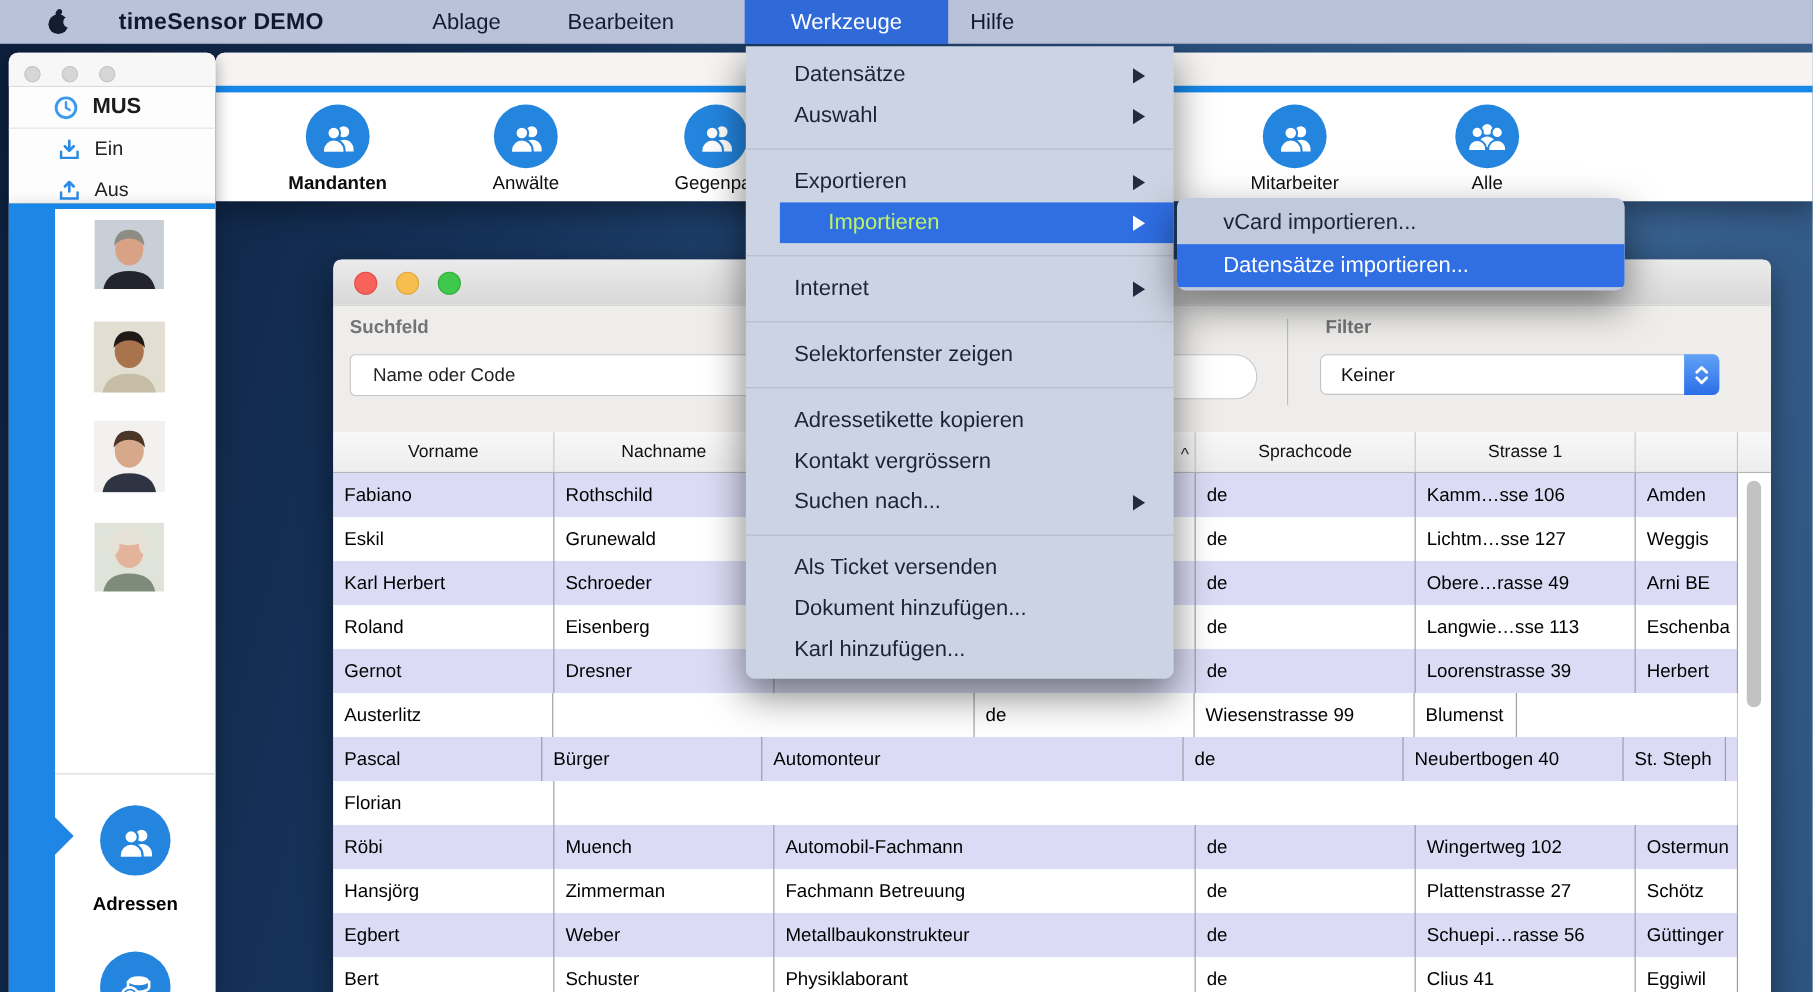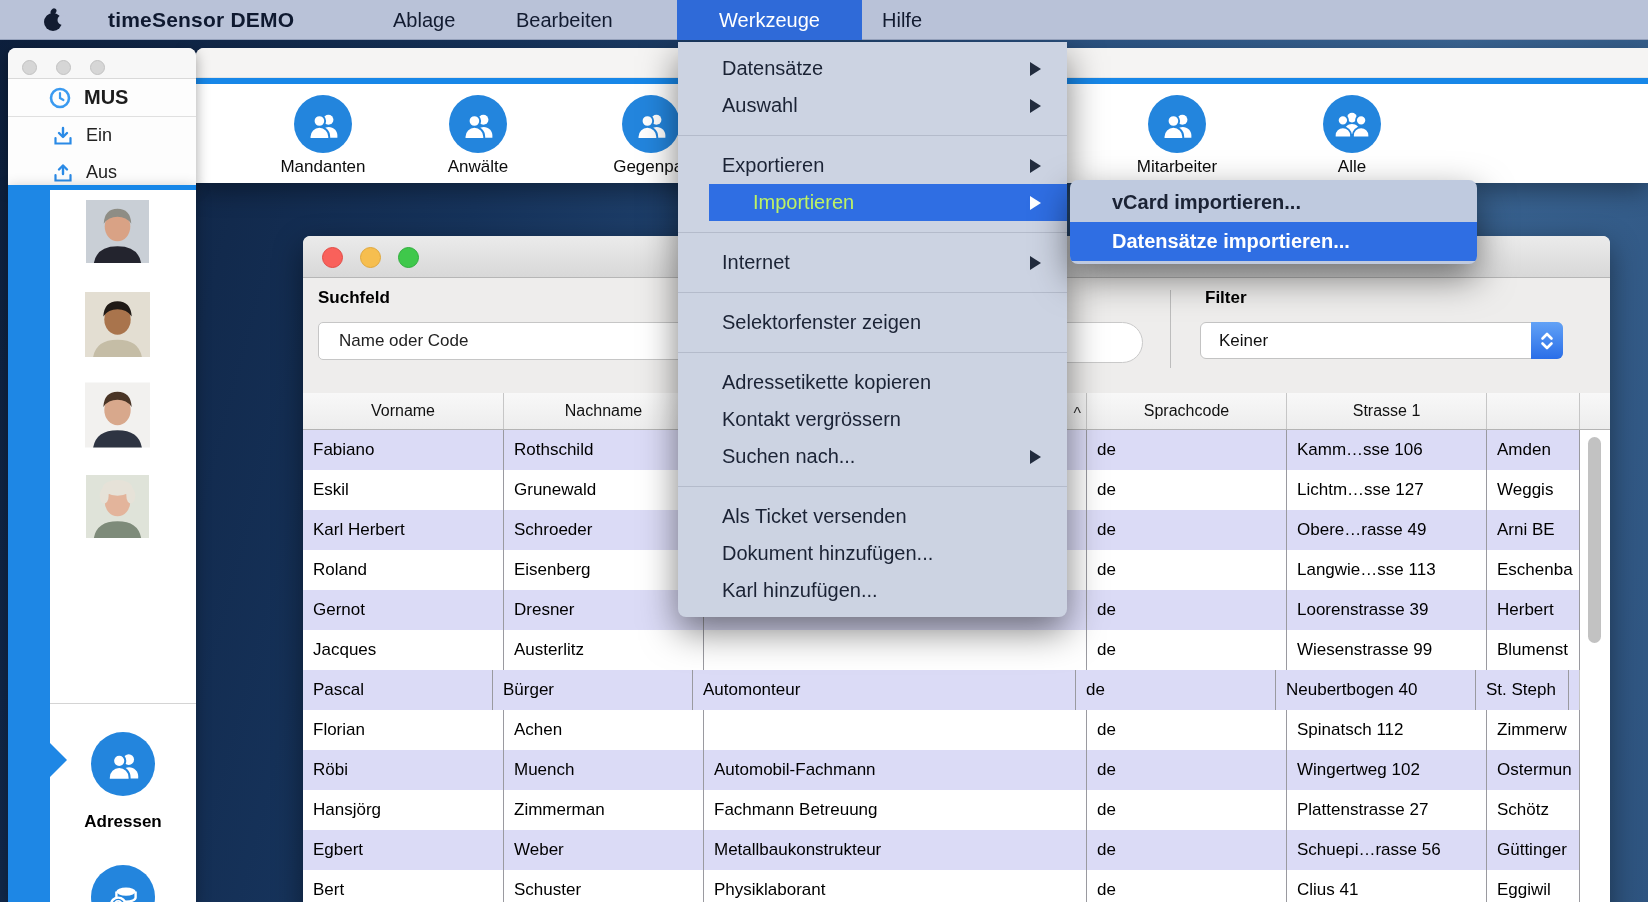--- a/index.html
+++ b/index.html
@@ -56,21 +56,21 @@
   
   .addr { position:absolute; left:303px; top:236px; width:1307px; height:700px; background:#fff;
     border-radius:8px 8px 0 0; box-shadow:0 10px 30px rgba(0,0,0,.45); z-index:25; }
   .addr-title { height:42px; background:linear-gradient(#ebebeb,#d8d8d8); border-bottom:1px solid #b6b6b6;
     border-radius:7px 7px 0 0; position:relative; }
   .tl { position:absolute; top:11px; width:21px; height:21px; border-radius:50%; }
   .tl.r { left:19px; background:#f9615b; border:1px solid #e24b45; }
   .tl.y { left:57px; background:#f6be4f; border:1px solid #e0a83c; }
   .tl.g { left:95px; background:#3fc84b; border:1px solid #2fae3c; }
   .addr-tools { position:absolute; left:0; top:42px; width:100%; height:115px; background:#eeedec; }
-  .f-label { position:absolute; top:10px; font-size:17px; font-weight:bold; color:#000000; }
+  .f-label { position:absolute; top:10px; font-size:17px; font-weight:bold; color:#737373; }
   .search-box { position:absolute; left:15px; top:44px; width:480px; height:38px; background:#fff;
     border:1px solid #c6c6c6; border-radius:5px; font-size:17px; color:#222; line-height:36px; padding-left:20px; }
   .pill { position:absolute; left:640px; top:44px; width:200px; height:41px; background:#fff;
     border:1px solid #c9c9c9; border-radius:21px; }
   .vsep { position:absolute; left:867px; top:12px; width:1px; height:78px; background:#bdbdbd; }
   .filter-box { position:absolute; left:897px; top:44px; width:363px; height:37px; background:#fff;
     border:1px solid #c3c3c3; border-radius:6px; font-size:17px; color:#111; line-height:35px; padding-left:18px; }
   .stepper { position:absolute; right:-1px; top:-1px; width:32px; height:37px;
     background:linear-gradient(#62a2f6,#2a6ee8); border-radius:0 6px 6px 0;
     display:flex; align-items:center; justify-content:center; }
@@ -91,21 +91,21 @@
   .menu { position:absolute; left:678px; top:42px; width:389px; background:#ccd3e2;
     border-radius:0 0 8px 8px; box-shadow:0 14px 36px rgba(0,0,0,.5); padding:8px 0; z-index:50; }
   .mi { position:relative; height:37px; line-height:37px; font-size:20px; color:#1b2335; padding-left:44px;
     white-space:nowrap; }
   .mi.hl { background:#2f6ee3; color:#bef264;margin-left:31px; }
   .mi-arr { position:absolute; right:26px; top:12px; width:0; height:0;
     border-left:11px solid #222c3e; border-top:7px solid transparent; border-bottom:7px solid transparent; }
   .mi.hl .mi-arr { border-left-color:#fff; }
   .msep { height:1px; background:#b4bbcb; margin:11px 0; }
   .submenu { position:absolute; left:1070px; top:180px; width:407px; background:#bfcadf;
-    border-radius:8px; box-shadow:0 14px 36px rgba(0,0,0,.5); padding:3px 0; overflow:hidden; z-index:55;font-weight:bold; }
+    border-radius:8px; box-shadow:0 14px 36px rgba(0,0,0,.5); padding:3px 0; overflow:hidden; z-index:55; }
   .smi { height:39px; line-height:39px; font-size:20px; color:#1b2335; padding-left:42px; white-space:nowrap; }
   .smi.hl { background:#2f6ee3; color:#fff; }
 </style>
 </head>
 <body>
 
 <svg width="0" height="0" style="position:absolute">
   <defs>
     <g id="g-people2">
       <circle cx="19.5" cy="10.5" r="4.2" fill="#fff"></circle>
@@ -145,21 +145,21 @@
         <div class="mb-item" style="left: 512px;">Bearbeiten</div>
         <div class="mb-item active" style="width: 185px; left: 677px;">Werkzeuge</div>
         <div class="mb-item" style="left: 878px;">Hilfe</div>
       </div>
   </div>
 
   <div class="tool-win">
     <div class="tw-top"></div>
     <div class="tw-line"></div>
     <div id="tw-btns">
-        <div class="tw-btn" style="left: 127px;">
+        <div class="tw-btn" style="left: 111px; font-weight: bold;">
           <div class="tw-circle">
             <svg width="36" height="34" viewBox="0 0 30 28">
               <use href="#g-people2"></use>
             </svg>
           </div>
           <div class="tw-label">Mandanten</div>
         </div>
         <div class="tw-btn" style="left: 282px;">
           <div class="tw-circle">
             <svg width="36" height="34" viewBox="0 0 30 28">
@@ -354,36 +354,35 @@
         </div>
         <div class="trow odd" style="top: 354px;">
           <div class="td" style="width: 201px;">Gernot</div>
           <div class="td" style="width: 200px;">Dresner</div>
           <div class="td" style="width: 383px;"></div>
           <div class="td" style="width: 200px;">de</div>
           <div class="td" style="width: 200px;">Loorenstrasse 39</div>
           <div class="td" style="width: 93px;">Herbert</div>
         </div>
         <div class="trow" style="top: 394px;">
-          <div class="td" style="width: 201px;">Jacques</div>
           <div class="td" style="width: 200px;">Austerlitz</div>
           <div class="td" style="width: 383px;"></div>
           <div class="td" style="width: 200px;">de</div>
           <div class="td" style="width: 200px;">Wiesenstrasse 99</div>
           <div class="td" style="width: 93px;">Blumenst</div>
         </div>
         <div class="trow odd" style="top: 434px;">
           <div class="td" style="width: 190px;">Pascal</div>
           <div class="td" style="width: 200px;">Bürger</div>
           <div class="td" style="width: 383px;">Automonteur</div>
           <div class="td" style="width: 200px;">de</div>
           <div class="td" style="width: 200px;">Neubertbogen 40</div>
           <div class="td" style="width: 93px;">St. Steph</div>
         </div>
-        <div class="trow" style="top: 474px;">
+        <div class="trow" style="top: 474px; flex-direction: column;">
           <div class="td" style="width: 201px;">Florian</div>
           <div class="td" style="width: 200px;">Achen</div>
           <div class="td" style="width: 383px;"></div>
           <div class="td" style="width: 200px;">de</div>
           <div class="td" style="width: 200px;">Spinatsch 112</div>
           <div class="td" style="width: 93px;">Zimmerw</div>
         </div>
         <div class="trow odd" style="top: 514px;">
           <div class="td" style="width: 201px;">Röbi</div>
           <div class="td" style="width: 200px;">Muench</div>

